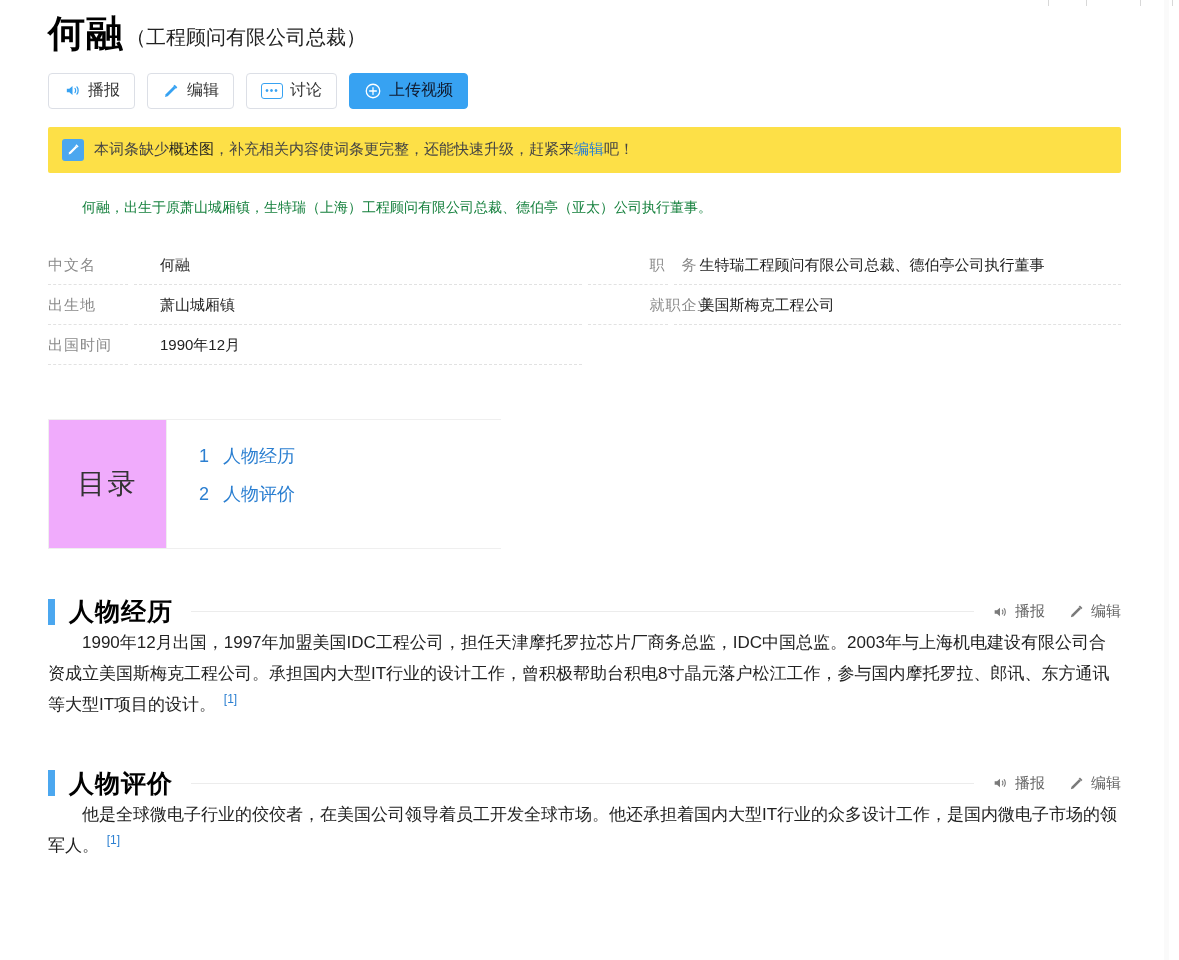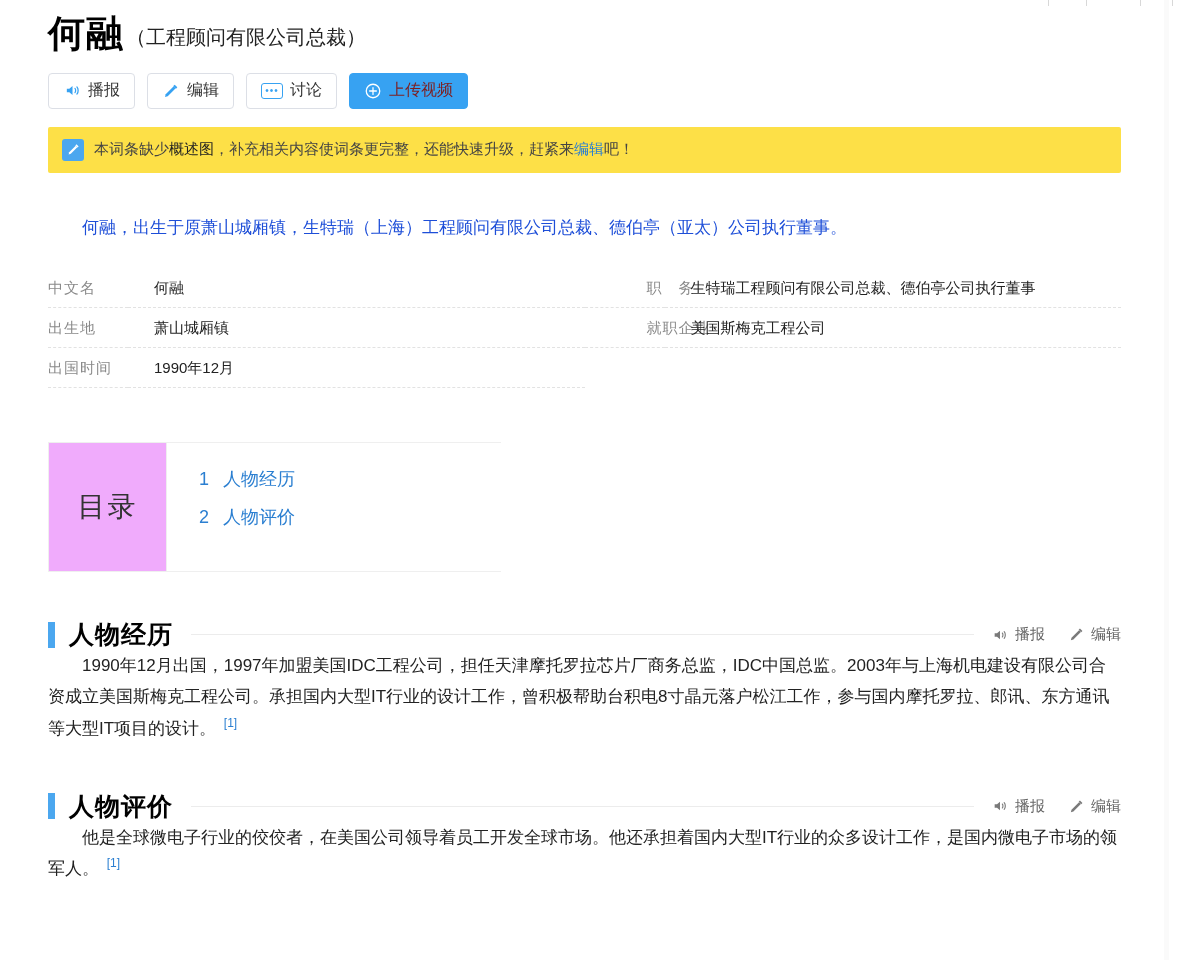--- a/index.html
+++ b/index.html
@@ -76,21 +76,21 @@
     border-radius: 4px;
     background: #fff;
     font-size: 16px;
     color: #333;
     box-sizing: border-box;
     cursor: pointer;
   }
   .btn.primary {
     background: #37a2f2;
     border-color: #37a2f2;
-    color: #7f1d1d;
+    color: #0f172a;
   }
   .btn .ic {
     display: inline-flex;
     align-items: center;
     justify-content: center;
     width: 18px;
     height: 18px;
     color: #37a2f2;
   }
   .btn.primary .ic { color: #fff; }
@@ -130,33 +130,33 @@
     align-items: center;
     justify-content: center;
     margin-right: 10px;
     flex: none;
   }
   .notice b { font-weight: normal; color: #222; }
   .notice a { color: #2b7fd1; text-decoration: none; }
 
   
   .summary {
-    margin-top: 40px;
-    font-size: 17px;
+    margin-top: 22px;
+    font-size: 14px;
     line-height: 1.75;
-    color: #1d4ed8;
+    color: #15803d;
     text-indent: 34px;
   }
 
   
   .infobox {
     margin-top: 26px;
     display: grid;
     grid-template-columns: 80px 1fr 80px 1fr;
-    column-gap: 0;
+    column-gap: 6px;
     font-size: 15px;
   }
   .infobox .cell {
     border-bottom: 1px dashed #e2e2e2;
     padding: 9px 0 9px 0;
     color: #222;
     line-height: 1.4;
     box-sizing: border-box;
   }
   .infobox .k {

